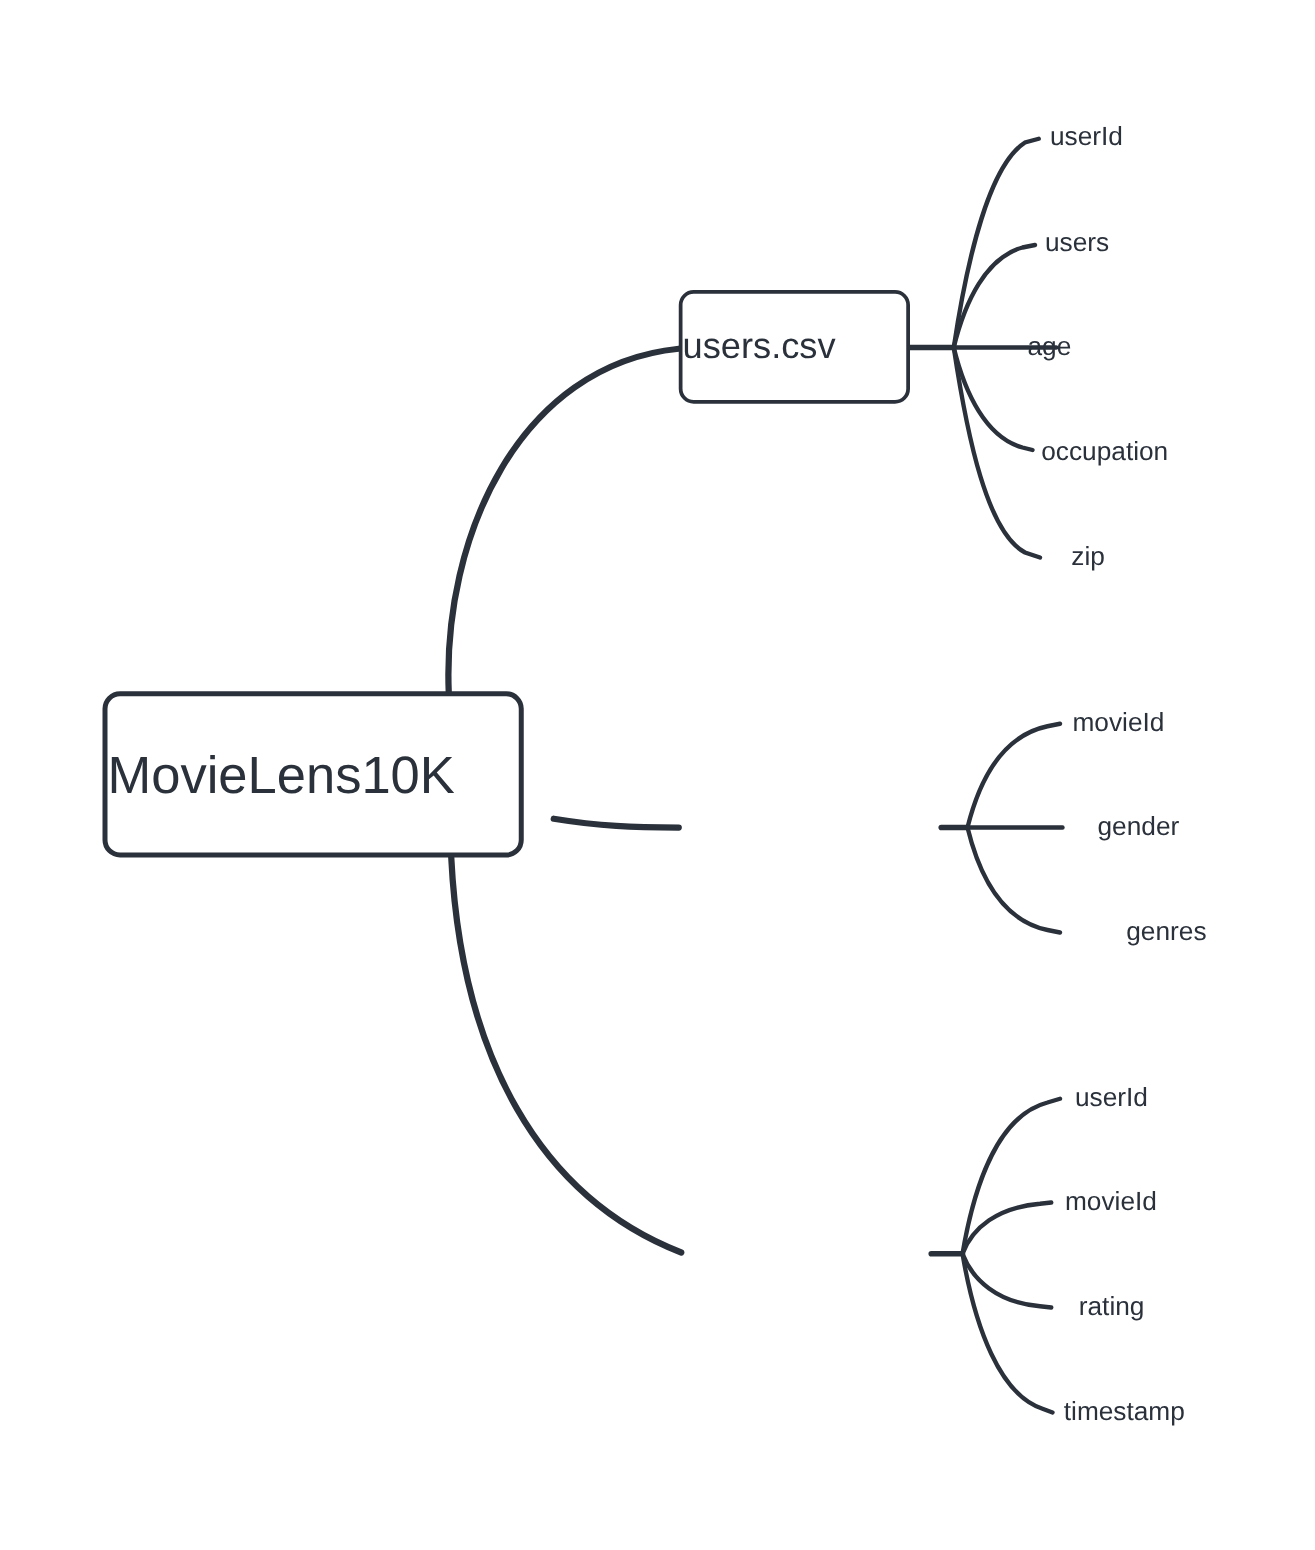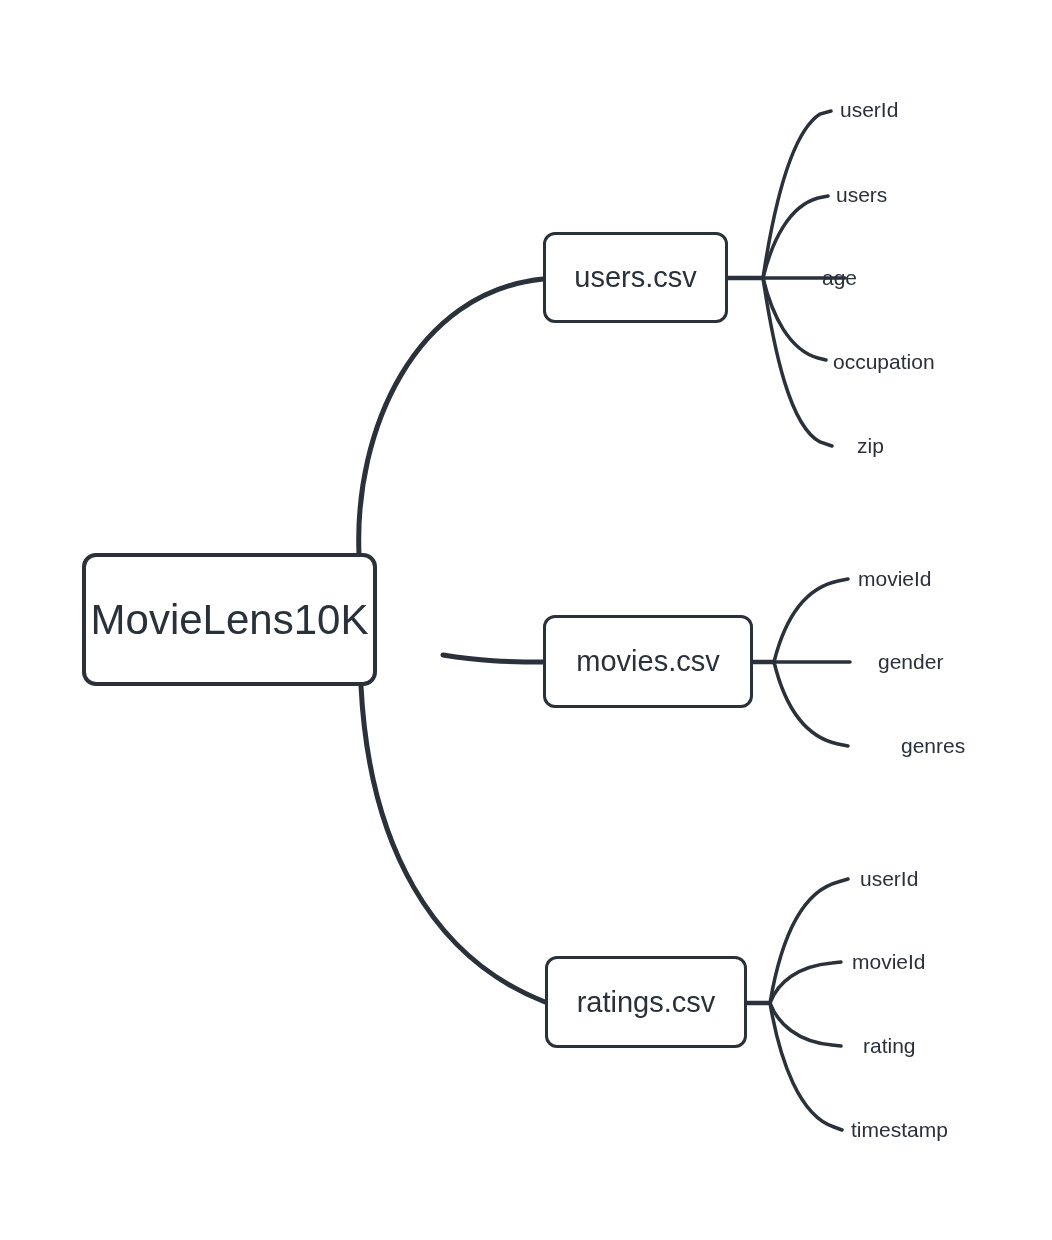--- a/index.html
+++ b/index.html
@@ -32,29 +32,29 @@
     stroke-linecap: round;
   }
   .edge.thick  { stroke-width: 5; }
   .edge.stub   { stroke-width: 4.5; }
   .edge.branch { stroke-width: 3.5; }
 
   .node {
     position: absolute;
     display: flex;
     align-items: center;
-    justify-content: center;
+    justify-content: flex-start;
     background: var(--node-fill);
     border: 4px solid var(--stroke);
     color: var(--text);
     text-align: center;
   }
   .node.root {
     left: 82px; top: 553px;
-    width: 295px; height: 133px;
+    width: 337px; height: 133px;
     border-radius: 14px;
     font-size: 42px;
   }
   .node.file {
     border-width: 3.5px;
     border-radius: 12px;
     font-size: 29px;
   }
   .node.users   { left: 543px; top: 232px; width: 185px; height: 91px; }
   .node.movies  { left: 543px; top: 615px; width: 210px; height: 93px; }
@@ -98,26 +98,20 @@
     <path class="edge branch" d="M 770 1003 C 780 1062, 800 1116, 834 1127 L 842 1130"></path>
   </svg>
 
   <div class="node root">
     <span>MovieLens10K</span>
   </div>
 
   <div class="node file users">
     <span>users.csv</span>
   </div>
-  <div class="node file movies">
-    <span>movies.csv</span>
-  </div>
-  <div class="node file ratings">
-    <span>ratings.csv</span>
-  </div>
 
   <span class="leaf" style="left:840px; top:110px;">userId</span>
   <span class="leaf" style="left:836px; top:195px;">users</span>
   <span class="leaf" style="left:822px; top:278px;">age</span>
   <span class="leaf" style="left:833px; top:362px;">occupation</span>
   <span class="leaf" style="left:857px; top:446px;">zip</span>
 
   <span class="leaf" style="left:858px; top:579px;">movieId</span>
   <span class="leaf" style="left:878px; top:662px;">gender</span>
   <span class="leaf" style="left:861px; top:746px;margin-left:40px;">genres</span>

